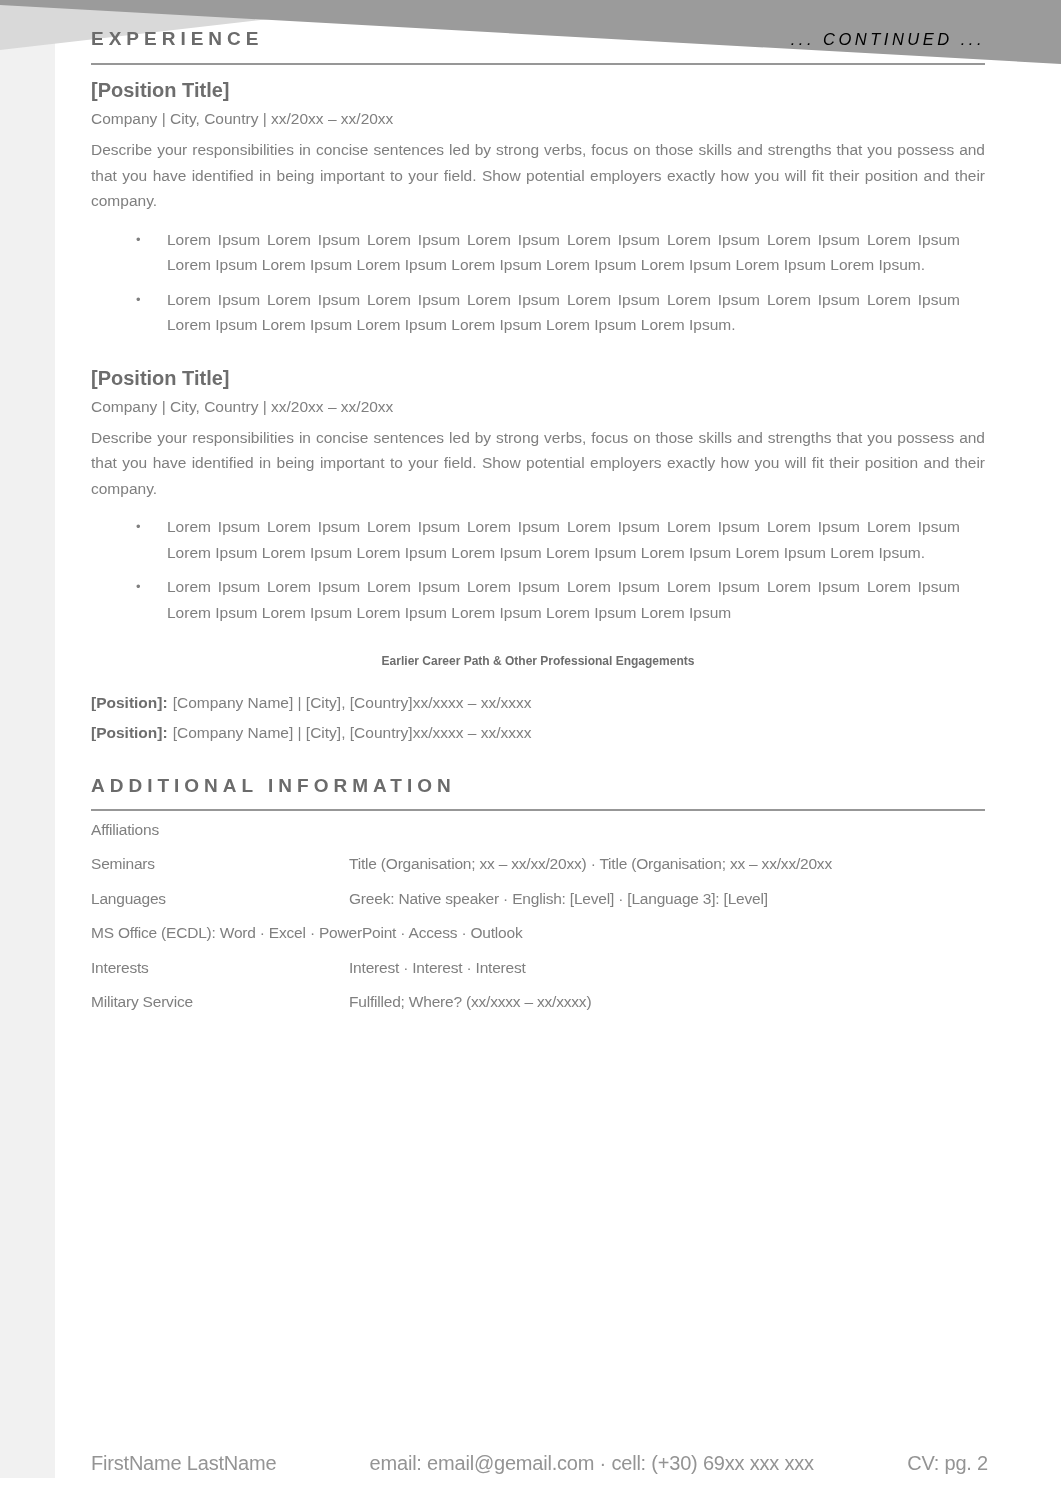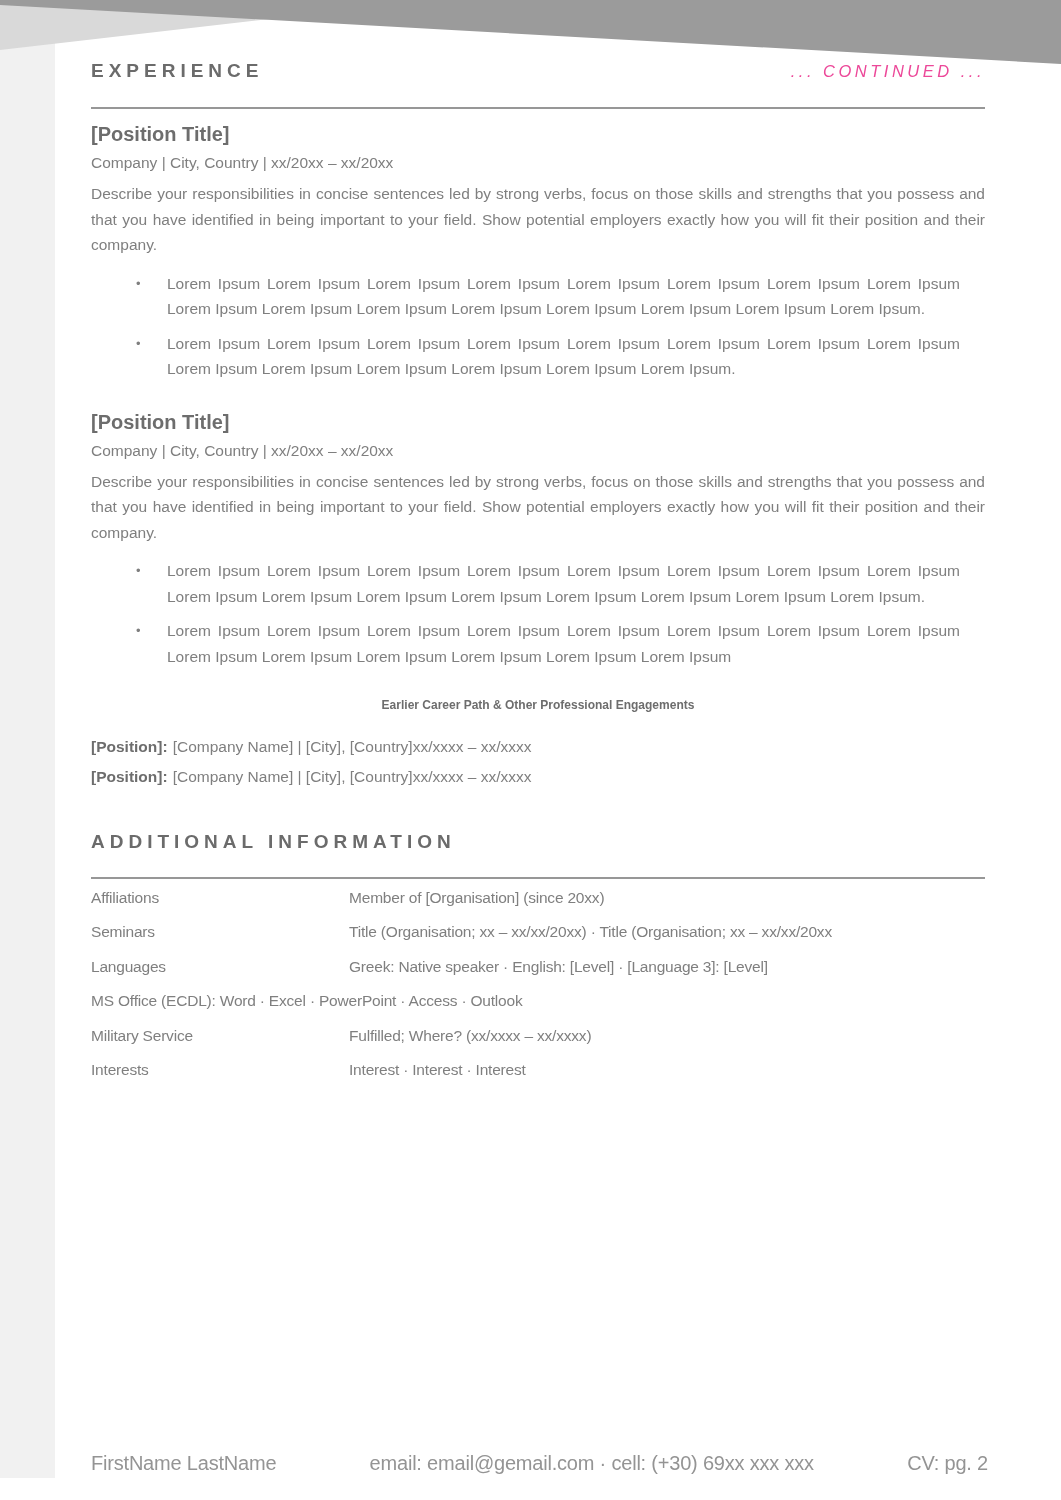--- a/index.html
+++ b/index.html
@@ -35,27 +35,27 @@
     position: absolute; left: 91px; top: 0;
     width: 894px;
     color: #7f7f7f;
     font-size: 15.5px;
   }
 
   .section-head {
     display: flex; justify-content: space-between; align-items: baseline;
     border-bottom: 2px solid #979797;
   }
-  .section-head.experience { margin-top: 60px; padding-bottom: 25px; }
-  .section-head.additional { margin-top: 40px; padding-bottom: 24px; }
+  .section-head.experience { margin-top: 28px; padding-bottom: 13px; }
+  .section-head.additional { margin-top: 28px; padding-bottom: 12px; }
   .sh-title {
     font-size: 19px; font-weight: bold; letter-spacing: 5px; color: #6b6b6b;
   }
   .sh-continued {
-    font-size: 16.5px; font-style: italic; letter-spacing: 3.5px; color: #ec4899;
+    font-size: 16.5px; font-style: italic; letter-spacing: 3.5px; color: #000000;
   }
 
   .job-title { margin-top: 14px; font-size: 20px; font-weight: bold; color: #6d6d6d; }
   .job + .job { margin-top: 29px; }
   .job-company { margin-top: 7px; line-height: 20px; }
   .job-desc { margin-top: 8px; line-height: 25.5px; text-align: justify; }
 
   ul.bullets { margin: 13px 0 0 0; padding: 0 25px 0 76px; list-style: none; }
   ul.bullets li {
     position: relative; line-height: 25.5px; text-align: justify;
@@ -143,40 +143,39 @@
     </div>
   </div>
 
   <div class="section-head additional">
     <span class="sh-title">ADDITIONAL INFORMATION</span>
   </div>
 
   <div class="info-table">
     <div class="info-row">
       <span class="info-label">Affiliations</span>
-      <span class="info-value">Member of [Organisation] (since 20xx)</span>
     </div>
     <div class="info-row">
       <span class="info-label">Seminars</span>
       <span class="info-value">Title (Organisation; xx – xx/xx/20xx)  · Title (Organisation; xx – xx/xx/20xx</span>
     </div>
     <div class="info-row">
       <span class="info-label">Languages</span>
       <span class="info-value">Greek: Native speaker · English: [Level] · [Language 3]: [Level]</span>
     </div>
     <div class="info-row">
       <span class="info-value">MS Office (ECDL): Word · Excel · PowerPoint · Access · Outlook</span>
     </div>
     <div class="info-row">
+      <span class="info-label">Interests</span>
+      <span class="info-value">Interest · Interest · Interest</span>
+    </div>
+    <div class="info-row">
       <span class="info-label">Military Service</span>
       <span class="info-value">Fulfilled; Where? (xx/xxxx – xx/xxxx)</span>
-    </div>
-    <div class="info-row">
-      <span class="info-label">Interests</span>
-      <span class="info-value">Interest · Interest · Interest</span>
     </div>
   </div>
 
 </div>
 
 <div class="footer">
   <span>FirstName LastName</span>
   <span>email: email@gemail.com · cell: (+30) 69xx xxx xxx</span>
   <span>CV: pg. 2</span>
 </div>

